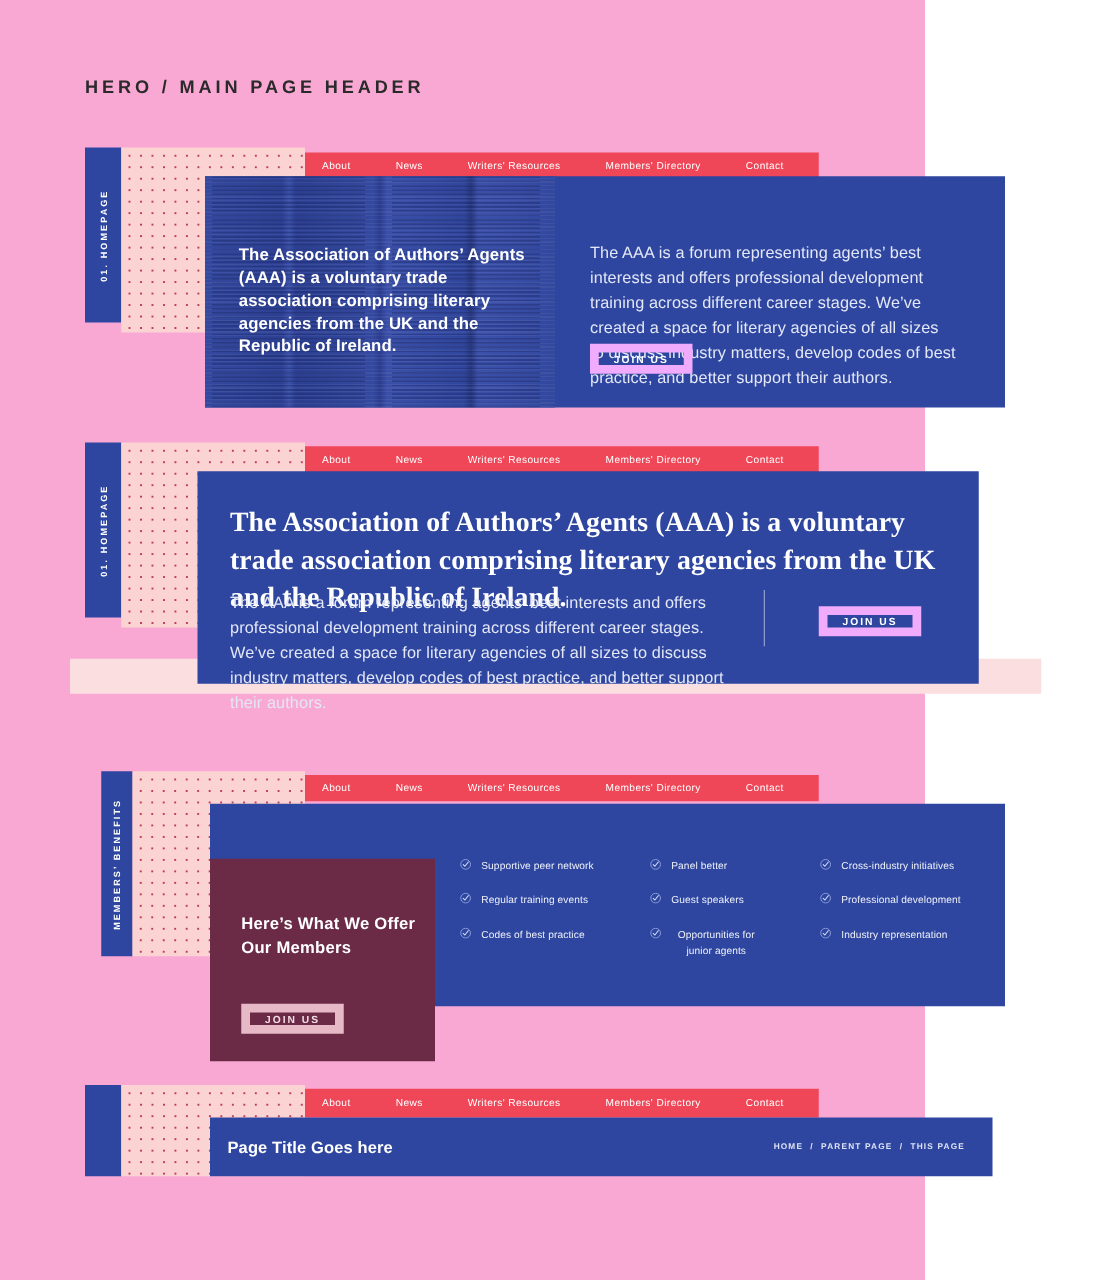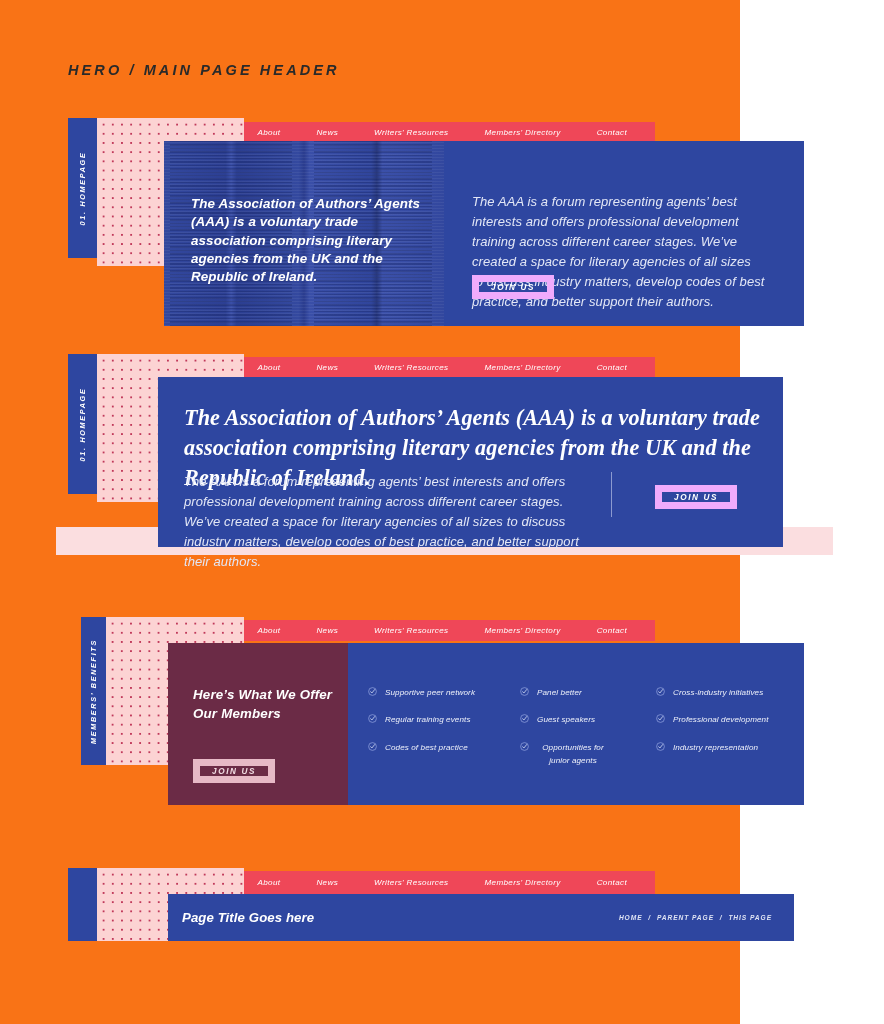--- a/index.html
+++ b/index.html
@@ -9,22 +9,21 @@
     height: 1024px;
     background: #ffffff;
     font-family: "Liberation Sans", sans-serif;
     overflow: hidden;
   }
 
   .page {
     position: relative;
     width: 740px;
     height: 1024px;
-    background: #f97316;
-    font-style: italic;
+    background: #f9a8d4;
   }
 
   
   .page-heading {
     position: absolute;
     left: 68px;
     top: 62px;
     font-size: 14.5px;
     font-weight: 700;
     letter-spacing: 3.1px;
@@ -158,20 +157,21 @@
   
   .pink-band {
     position: absolute;
     background: #fbdee0;
   }
 
   
   .panel-maroon {
     position: absolute;
     background: #6b2b46;
+    margin-top: 44px;
   }
 
   .panel-title {
     position: absolute;
     color: #ffffff;
     font-size: 13.3px;
     font-weight: 700;
     line-height: 19px;
     letter-spacing: 0.2px;
   }

